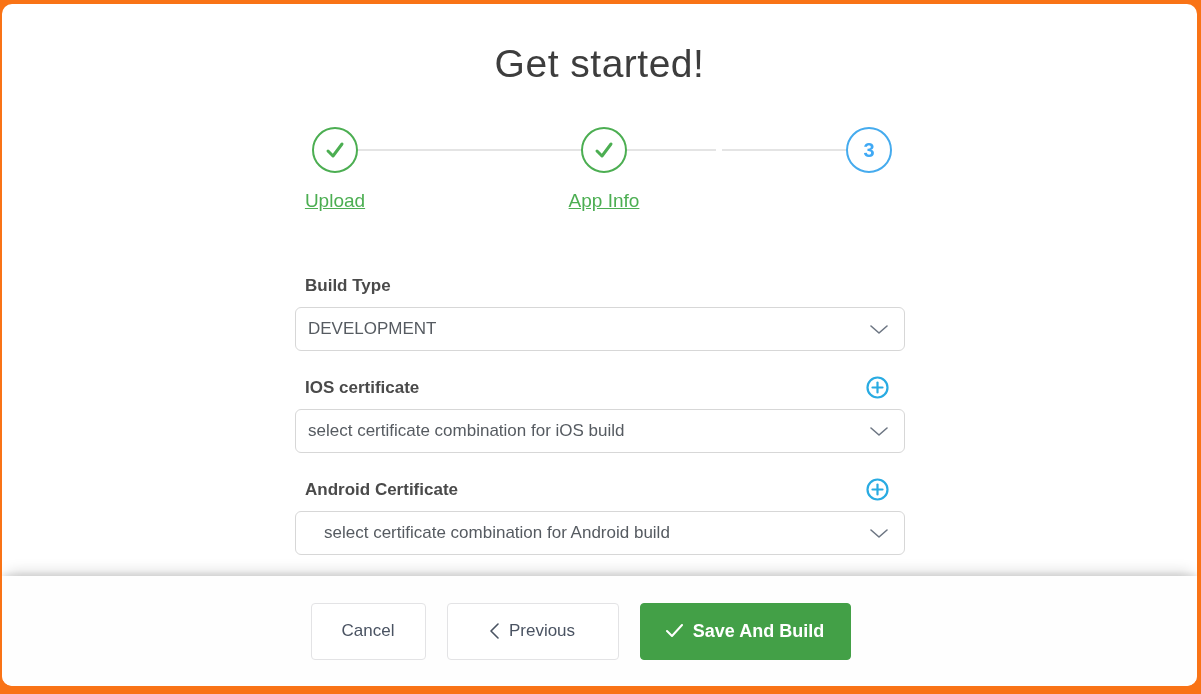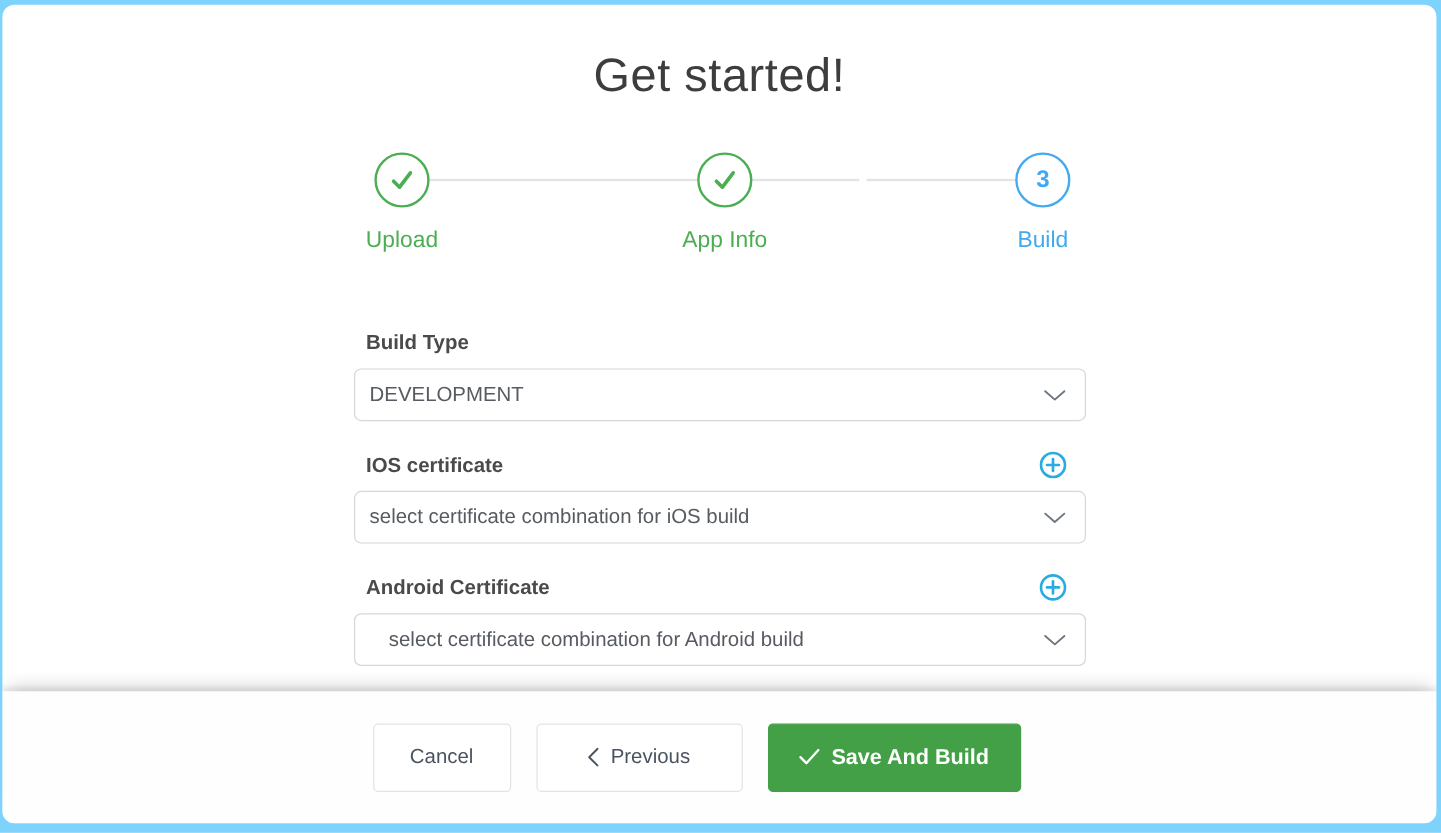--- a/index.html
+++ b/index.html
@@ -1,17 +1,17 @@
 <!DOCTYPE html>
 <html><head>
 <meta charset="utf-8">
 <style>
   * { margin:0; padding:0; box-sizing:border-box; }
   html,body { width:1201px; height:694px; overflow:hidden; font-family:"Liberation Sans", sans-serif; }
-  .backdrop { position:fixed; left:0; top:0; width:1201px; height:694px; background:#7dd3fc; }
+  .backdrop { position:fixed; left:0; top:0; width:1201px; height:694px; background:#f97316; }
   .modal {
     position:absolute; left:2px; top:4px; width:1195px; height:682px;
     background:#ffffff; border-radius:10px; overflow:hidden;
   }
   .title {
     position:absolute; left:0; right:0; top:38px; text-align:center;
     font-size:39px; font-weight:400; color:#3d3d3d; letter-spacing:0.5px;
   }
 
   
@@ -20,21 +20,21 @@
   .circle {
     position:absolute; top:123px; width:46px; height:46px; border-radius:50%;
     background:#ffffff; display:flex; align-items:center; justify-content:center;
   }
   .circle.done   { border:2px solid #4cae52; }
   .circle.current{ border:2px solid #45abee; color:#3fa9f5; font-size:20px; font-weight:700; }
   .c1 { left:310px; } .c2 { left:579px; } .c3 { left:844px; }
   .slabel {
     position:absolute; top:186px; width:160px; text-align:center; font-size:19px;
   }
-  .slabel.green { color:#4cae52; }
+  .slabel.green { color:#4cae52;text-decoration:underline; }
   .slabel.blue  { color:#41a9ee; }
   .l1 { left:253px; } .l2 { left:522px; } .l3 { left:787px; }
 
   
   .field-label {
     position:absolute; left:303px; font-size:17px; font-weight:700; color:#4a4a4a;
   }
   .fl1 { top:272px; } .fl2 { top:374px; } .fl3 { top:476px; }
   .select {
     position:absolute; left:293px; width:610px; height:44px;
@@ -95,21 +95,20 @@
     <div class="circle done c2">
       <svg width="26" height="26" viewBox="0 0 26 26">
         <polyline points="6,14 11,19 20,7" fill="none" stroke="#4cae52" stroke-width="3" stroke-linecap="round" stroke-linejoin="round"></polyline>
       </svg>
     </div>
     <div class="slabel green l2">App Info</div>
 
     <div class="circle current c3">
       <span>3</span>
     </div>
-    <div class="slabel blue l3">Build</div>
 
     <div class="field-label fl1">Build Type</div>
     <div class="select s1">
       <span class="select-value">DEVELOPMENT</span>
       <svg class="chev" width="18" height="10" viewBox="0 0 18 10">
         <polyline points="1,1 9,8 17,1" fill="none" stroke="#6d7683" stroke-width="1.6" stroke-linecap="round" stroke-linejoin="round"></polyline>
       </svg>
     </div>
 
     <div class="field-label fl2">IOS certificate</div>

